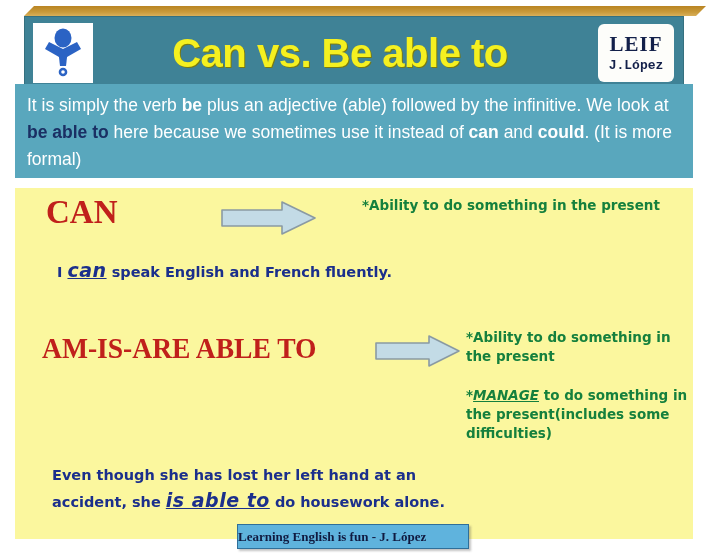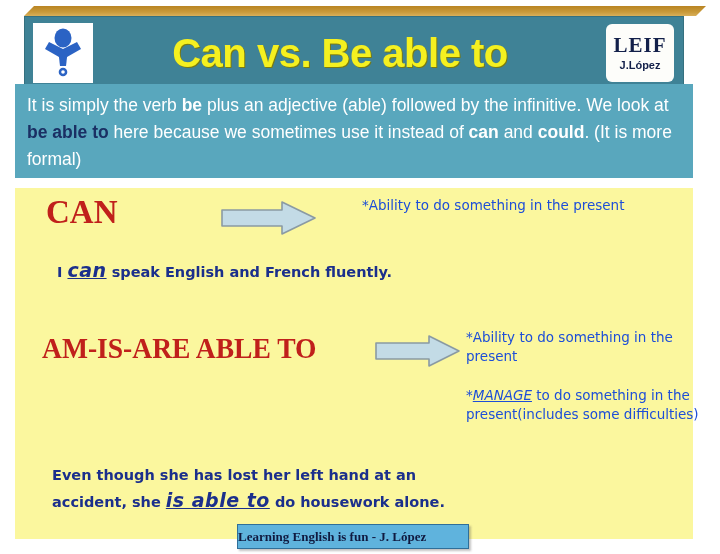--- a/index.html
+++ b/index.html
@@ -85,41 +85,41 @@
     font-family: "Liberation Sans", sans-serif;
     letter-spacing: -0.5px;
     white-space: nowrap;
     text-shadow: 1px 1px 0 #7a7a10;
   }
 
   .leif-badge {
     position: absolute;
     right: 9px;
     top: 7px;
-    width: 68px;
+    width: 76px;
     height: 58px;
     background: #fdfdfa;
     border-radius: 6px;
     display: flex;
     flex-direction: column;
     align-items: center;
     justify-content: center;
   }
   .leif-name {
     font-family: "Liberation Serif", serif;
     font-weight: bold;
     font-size: 21px;
     color: #13204a;
     letter-spacing: 1px;
     line-height: 1;
   }
   .leif-author {
-    font-family: Liberation Sans, sans-serif;
-    font-weight: bold;
-    font-size: 11px;
+    font-family: Liberation Mono, monospace;
+    font-weight: bold;
+    font-size: 13px;
     color: #13204a;
     margin-top: 4px;
     line-height: 1;
   }
 
   
   .intro-band {
     position: absolute;
     left: 15px;
     top: 84px;
@@ -168,23 +168,23 @@
     transform: scaleX(0.95);
     transform-origin: left center;
   }
 
   .arrow {
     position: absolute;
   }
 
   .note {
     position: absolute;
-    color: #1d4ed8;
+    color: #15803d;
     font-family: "DejaVu Sans", sans-serif;
-    font-weight: normal;
+    font-weight: bold;
     font-size: 13.5px;
     line-height: 19px;
   }
   #note-can     { left: 362px; top: 196px; width: 300px; }
   #note-able-1  { left: 466px; top: 328px; width: 232px; }
   #note-able-2  { left: 466px; top: 386px; width: 238px; }
   .note u { text-decoration: underline; font-style: italic; }
 
   .example {
     position: absolute;

